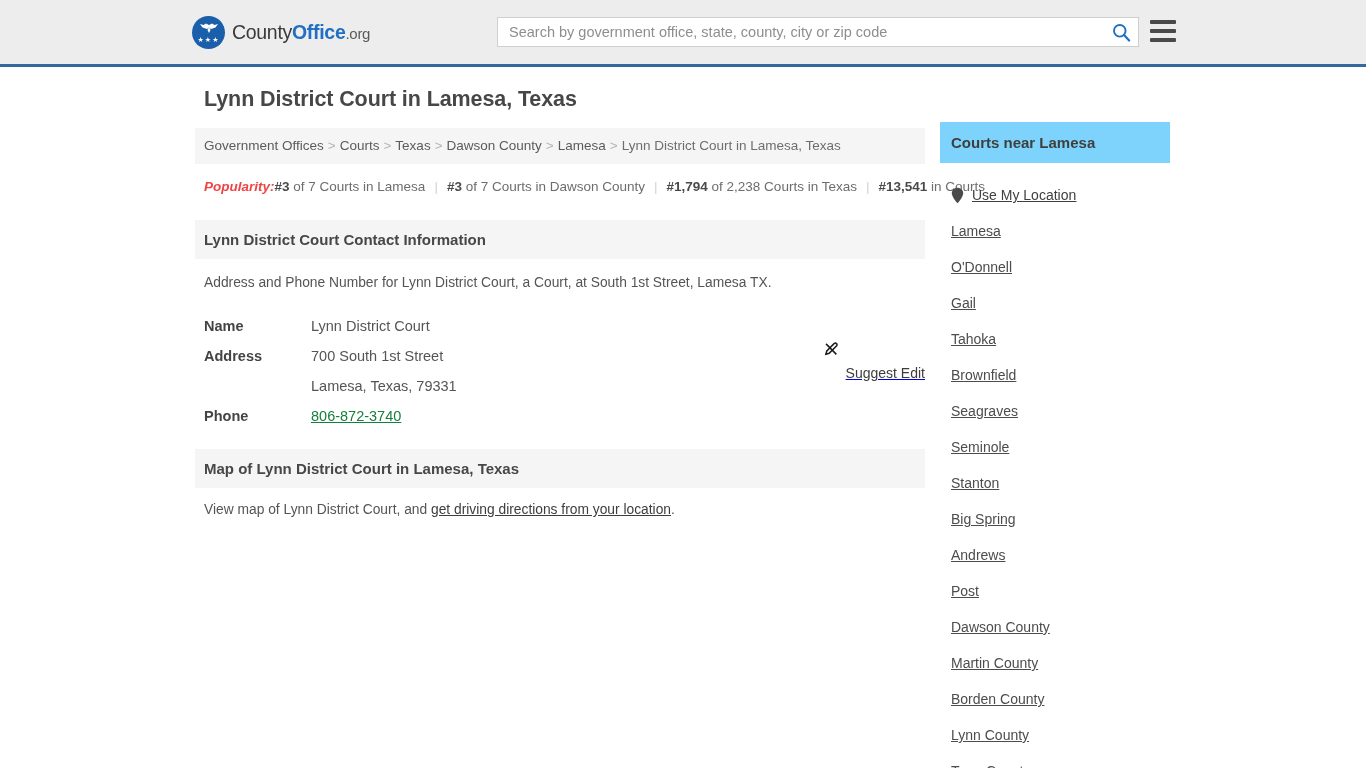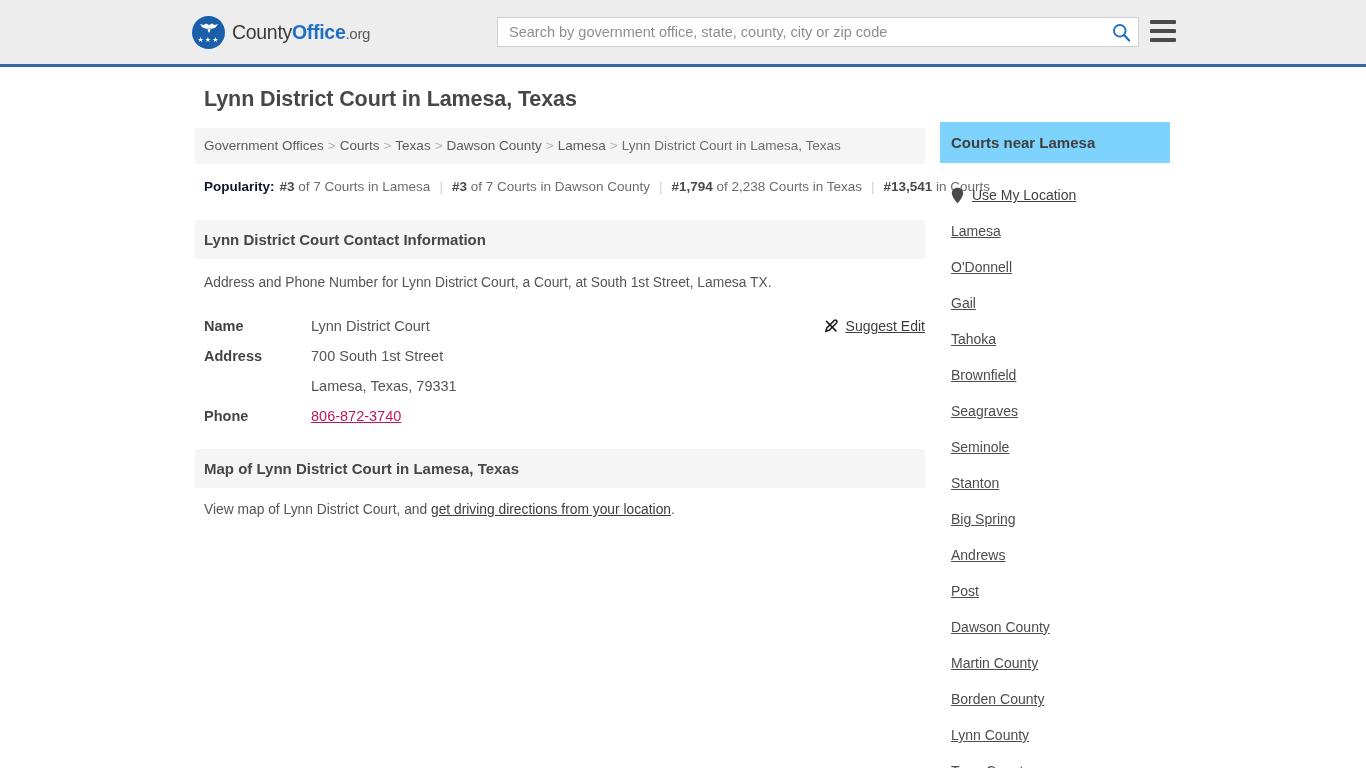--- a/index.html
+++ b/index.html
@@ -159,22 +159,22 @@
   .breadcrumb .current { color: #6e6e6e; }
 
   .popularity {
     padding: 12px 9px 4px 9px;
     font-size: 13.5px;
     color: #6d6d6d;
     line-height: 22px;
   }
   .popularity .label {
     font-weight: bold;
-    color: #0f172a;
-    margin-right: 5px;
+    color: #ef4444;
+    font-style: italic;
   }
   .popularity .rank { font-weight: bold; color: #4a4a4a; }
   .popularity .pipe {
     color: #d2d2d2;
     padding: 0 9px;
   }
   .pop-item { white-space: nowrap; }
 
   .section-head {
     background: #f5f5f5;
@@ -203,36 +203,36 @@
     line-height: 30px;
   }
   .contact-key {
     width: 107px;
     flex: none;
     font-weight: bold;
     color: #444444;
   }
   .contact-val { color: #555555; }
   .contact-val a {
-    color: #be185d;
+    color: #15803d;
     text-decoration: underline;
   }
   .suggest-edit {
     position: absolute;
     right: 0;
     top: 0;
     display: flex;
     align-items: center;
     gap: 7px;
     line-height: 30px;
   }
   .suggest-edit .edit-label {
     color: #3d3d3d;
-    text-decoration: underline;
     font-size: 14px;
+    margin-top: 47px;
   }
 
   .map-intro {
     padding: 14px 9px 0 9px;
     font-size: 13.8px;
     color: #555555;
   }
   .map-intro a {
     color: #3d3d3d;
     text-decoration: underline;

